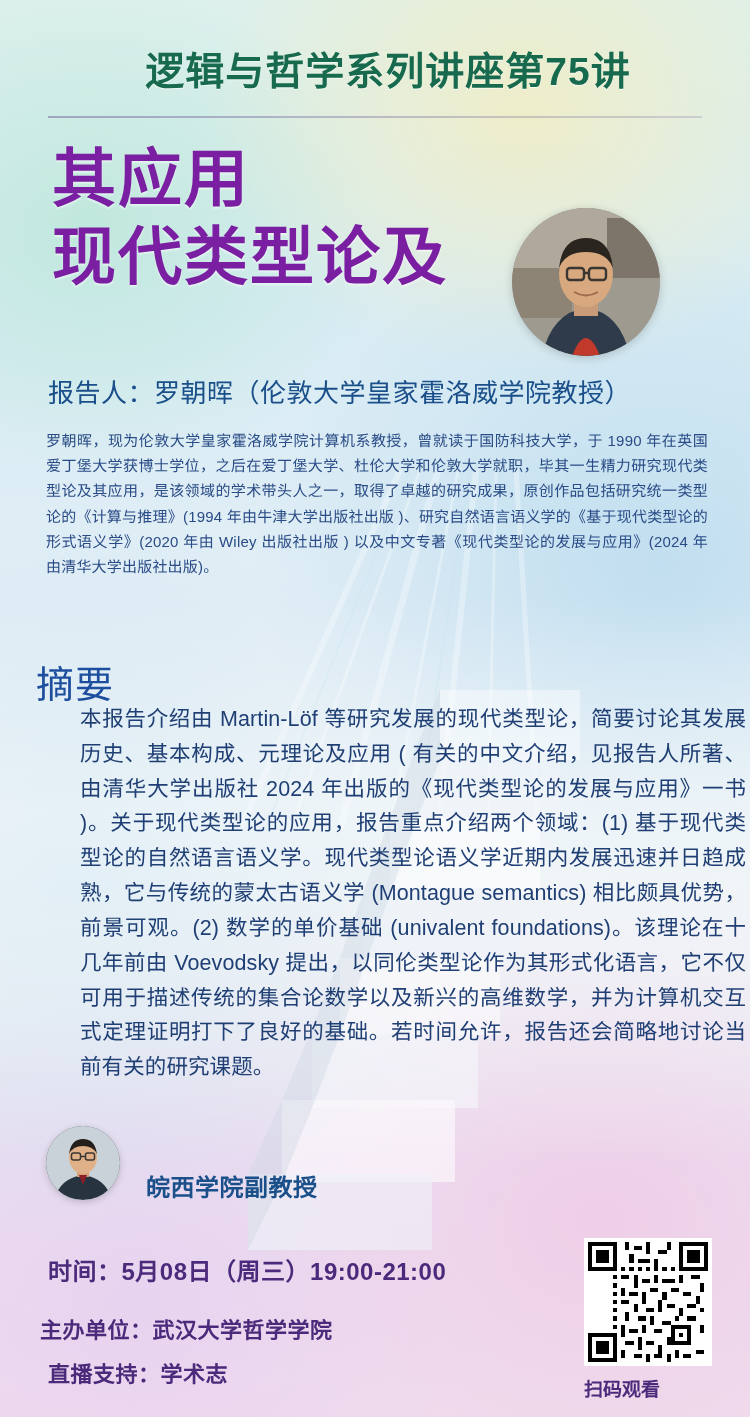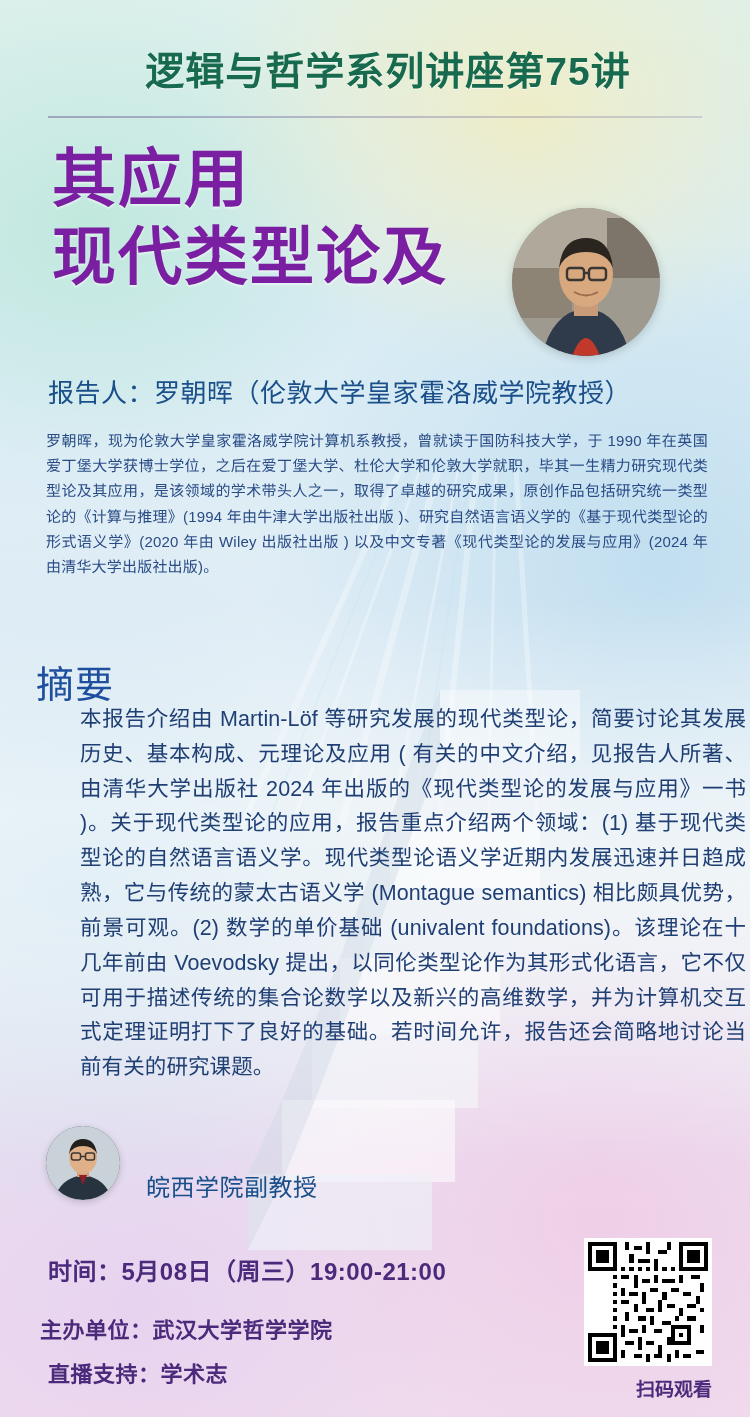--- a/index.html
+++ b/index.html
@@ -187,21 +187,21 @@
     font-size: 26px;
     font-weight: bold;
     color: #1a4f8a;
     letter-spacing: 0.5px;
   }
   .commentator .c-affil {
     position: absolute;
     left: 100px;
     top: 42px;
     font-size: 24px;
-    font-weight: normal;
+    font-weight: bold;
     color: #1a4f8a;
     letter-spacing: 0.5px;
   }
 
   
   .time-row {
     position: absolute;
     top: 1252px;
     left: 48px;
     font-size: 24px;
@@ -237,21 +237,21 @@
     height: 120px;
     background: #fff;
     padding: 4px;
     box-sizing: content-box;
   }
   .qr-caption {
     position: absolute;
     top: 1374px;
     left: 584px;
     width: 128px;
-    text-align: right;
+    text-align: left;
     font-size: 19px;
     color: #4b2a7b;
     font-weight: bold;
   }
 </style>
 </head>
 <body>
 
 <div class="poster">
 

